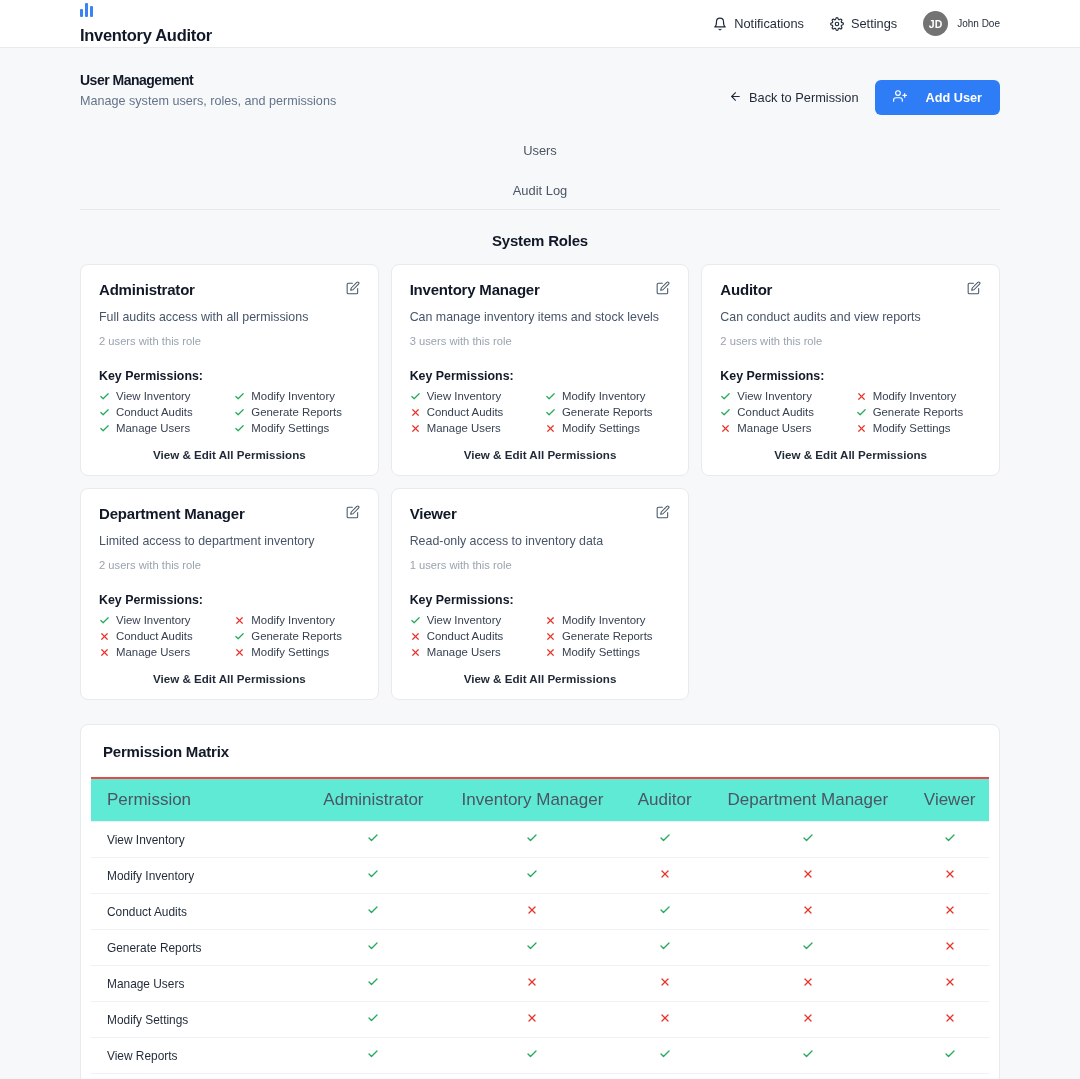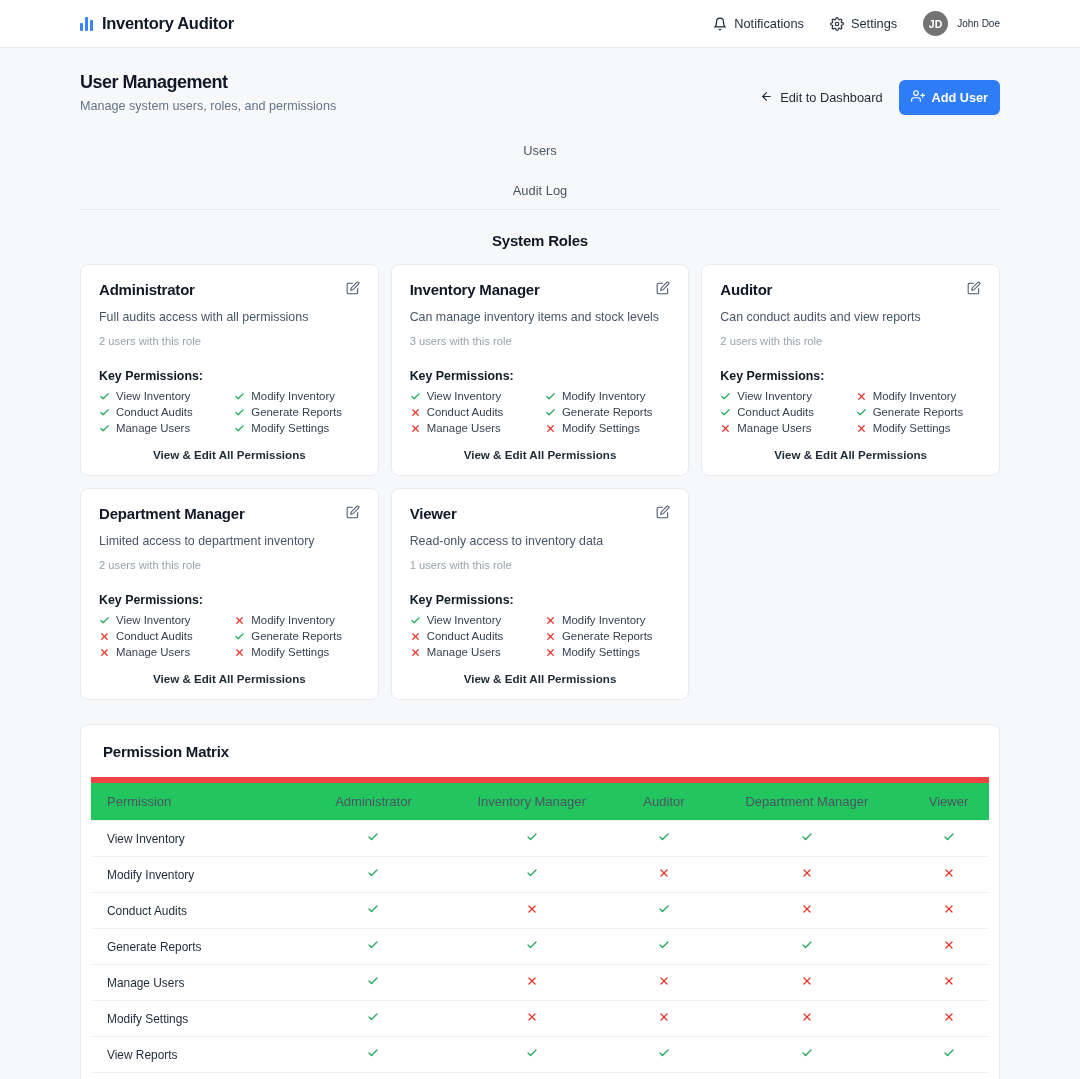--- a/index.html
+++ b/index.html
@@ -16,21 +16,21 @@
   
   .topnav {
     height: 48px;
     background: #ffffff;
     border-bottom: 1px solid #e8eaee;
     display: flex;
     align-items: center;
     padding: 0 80px;
     flex: none;
   }
-  .brand { display: flex; align-items: center; gap: 9px; }
+  .brand { display: flex; align-items: flex-start; gap: 9px; flex-direction: column; }
   .brand-name { font-size: 16.5px; font-weight: bold; letter-spacing: -0.3px; color: #111827; }
   .logo-bars { display: flex; align-items: flex-end; gap: 2px; height: 15px; }
   .logo-bars i { display: block; width: 3px; background: #3b82f6; border-radius: 1px; }
   .logo-bars i:nth-child(1) { height: 8px; }
   .logo-bars i:nth-child(2) { height: 14px; }
   .logo-bars i:nth-child(3) { height: 11px; }
 
   .topnav-right { margin-left: auto; display: flex; align-items: center; gap: 26px; }
   .nav-item { display: flex; align-items: center; gap: 7px; font-size: 12.8px; color: #1f2937; }
   .nav-item svg { display: block; }
@@ -41,33 +41,33 @@
     font-size: 10.5px; font-weight: bold;
     display: flex; align-items: center; justify-content: center;
     letter-spacing: .2px;
   }
   .user-name { font-size: 10px; color: #1f2937; text-align: center; }
 
   
   .content { flex: 1; overflow: hidden; display: flex; flex-direction: column; }
 
   .page-head { padding: 24px 80px 0 80px; display: flex; align-items: flex-start; }
-  .page-title { font-size: 18px; font-weight: bold; letter-spacing: -0.5px; color: #111827; }
+  .page-title { font-size: 14px; font-weight: bold; letter-spacing: -0.5px; color: #111827; }
   .page-sub { font-size: 12.6px; color: #64748b; margin-top: 6px; }
   .head-actions { margin-left: auto; display: flex; align-items: center; gap: 16px; padding-top: 8px; }
   .link-btn {
     display: flex; align-items: center; gap: 7px;
     font-size: 12.8px; color: #1f2937; background: none; border: none;
     font-family: inherit; cursor: pointer;
   }
   .btn-primary {
-    display: flex; align-items: center; gap: 7px;
+    display: flex; align-items: center; gap: 19px;
     background: #2f7df6; color: #fff; border: none; border-radius: 6px;
     font-size: 12.7px; font-weight: bold; font-family: inherit;
-    padding: 9px 12px; cursor: pointer;
+    padding: 9px 18px; cursor: pointer;
   }
 
   
   .tabs {
     margin: 20px 80px 0 80px;
     border-bottom: 1px solid #e6e8ec;
     display: flex; gap: 6px; flex-direction: column;
   }
   .tab {
     font-size: 12.9px; color: #4b5563; padding: 8px 14px 10px 14px;
@@ -120,24 +120,24 @@
 
   
   .matrix-card {
     margin: 24px 80px 0 80px;
     background: #fff; border: 1px solid #e8eaee; border-radius: 8px;
     padding: 18px 10px 16px 10px;
   }
   .matrix-title { font-size: 15px; font-weight: bold; color: #111827; padding: 0 12px 0 12px; letter-spacing: -0.2px; }
   table.matrix { width: 100%; border-collapse: collapse; margin-top: 17px; }
   table.matrix thead th {
-    background: #22c55e;
-    font-size: 13px; font-weight: normal; color: #4b5563;
+    background: #5eead4;
+    font-size: 17px; font-weight: normal; color: #4b5563;
     padding: 11px 8px; text-align: center;
-    border-top: 6px solid #ef4444; border-bottom: 1px solid #edeff2;
+    border-top: 2px solid #ef4444; border-bottom: 1px solid #edeff2;
   }
   table.matrix thead th:first-child { text-align: left; padding-left: 16px; width: 215px; }
   table.matrix tbody td {
     font-size: 11.9px; color: #1f2937; padding: 10px 8px;
     text-align: center; border-bottom: 1px solid #f0f1f4;
   }
   table.matrix tbody td:first-child { text-align: left; padding-left: 16px; }
   table.matrix tbody tr:last-child td { border-bottom: none; }
 
   
@@ -196,21 +196,21 @@
         <div class="page-sub">Manage system users, roles, and permissions</div>
       </div>
       <div class="head-actions">
         <button class="link-btn">
           <span>
             <svg width="13" height="13" viewBox="0 0 24 24" fill="none" stroke="#1f2937" stroke-width="2" stroke-linecap="round" stroke-linejoin="round">
               <line x1="19" y1="12" x2="5" y2="12"></line>
                 <polyline points="12 19 5 12 12 5"></polyline>
             </svg>
           </span>
-          <span>Edit to Dashboard</span>
+          <span>Back to Permission</span>
         </button>
         <button class="btn-primary">
           <span>
             <svg width="14" height="14" viewBox="0 0 24 24" fill="none" stroke="#ffffff" stroke-width="2" stroke-linecap="round" stroke-linejoin="round">
               <path d="M16 21v-2a4 4 0 0 0-4-4H5a4 4 0 0 0-4 4v2"></path>
                 <circle cx="8.5" cy="7" r="4"></circle>
               <line x1="20" y1="8" x2="20" y2="14"></line>
                 <line x1="23" y1="11" x2="17" y2="11"></line>
             </svg>
           </span>

